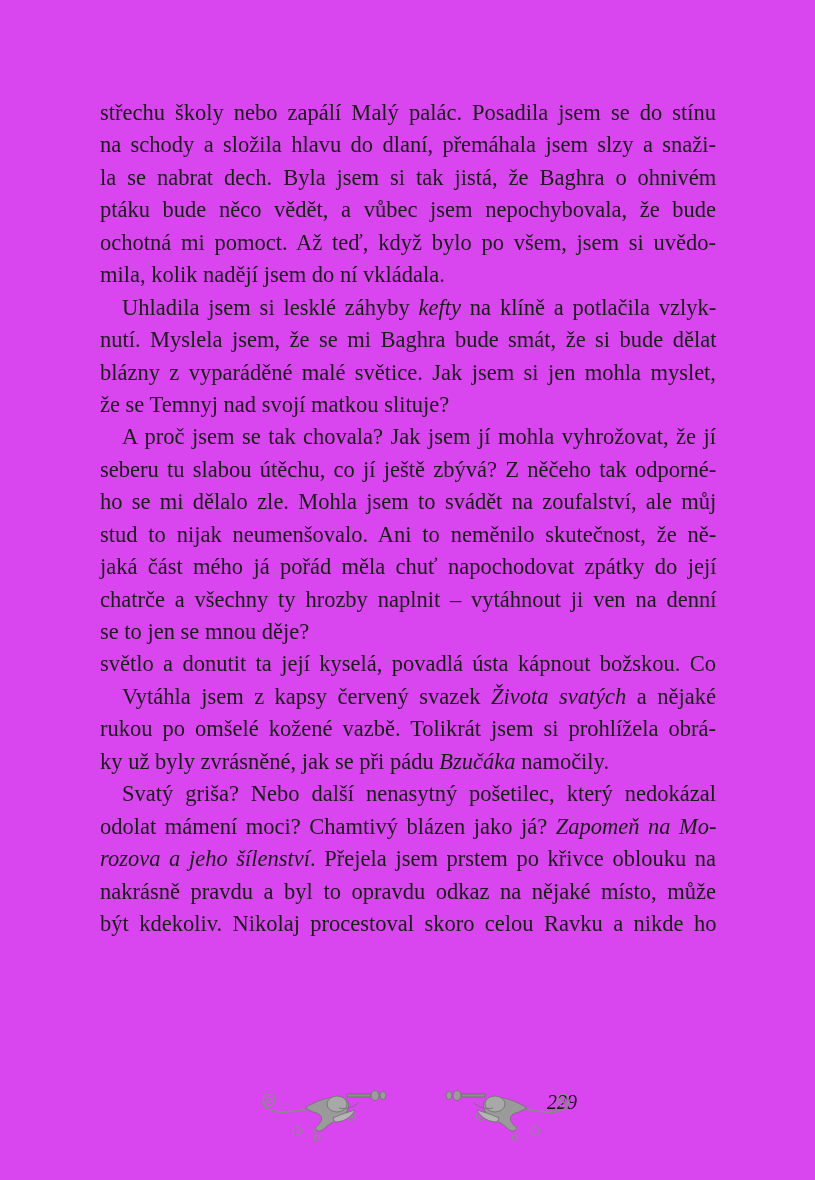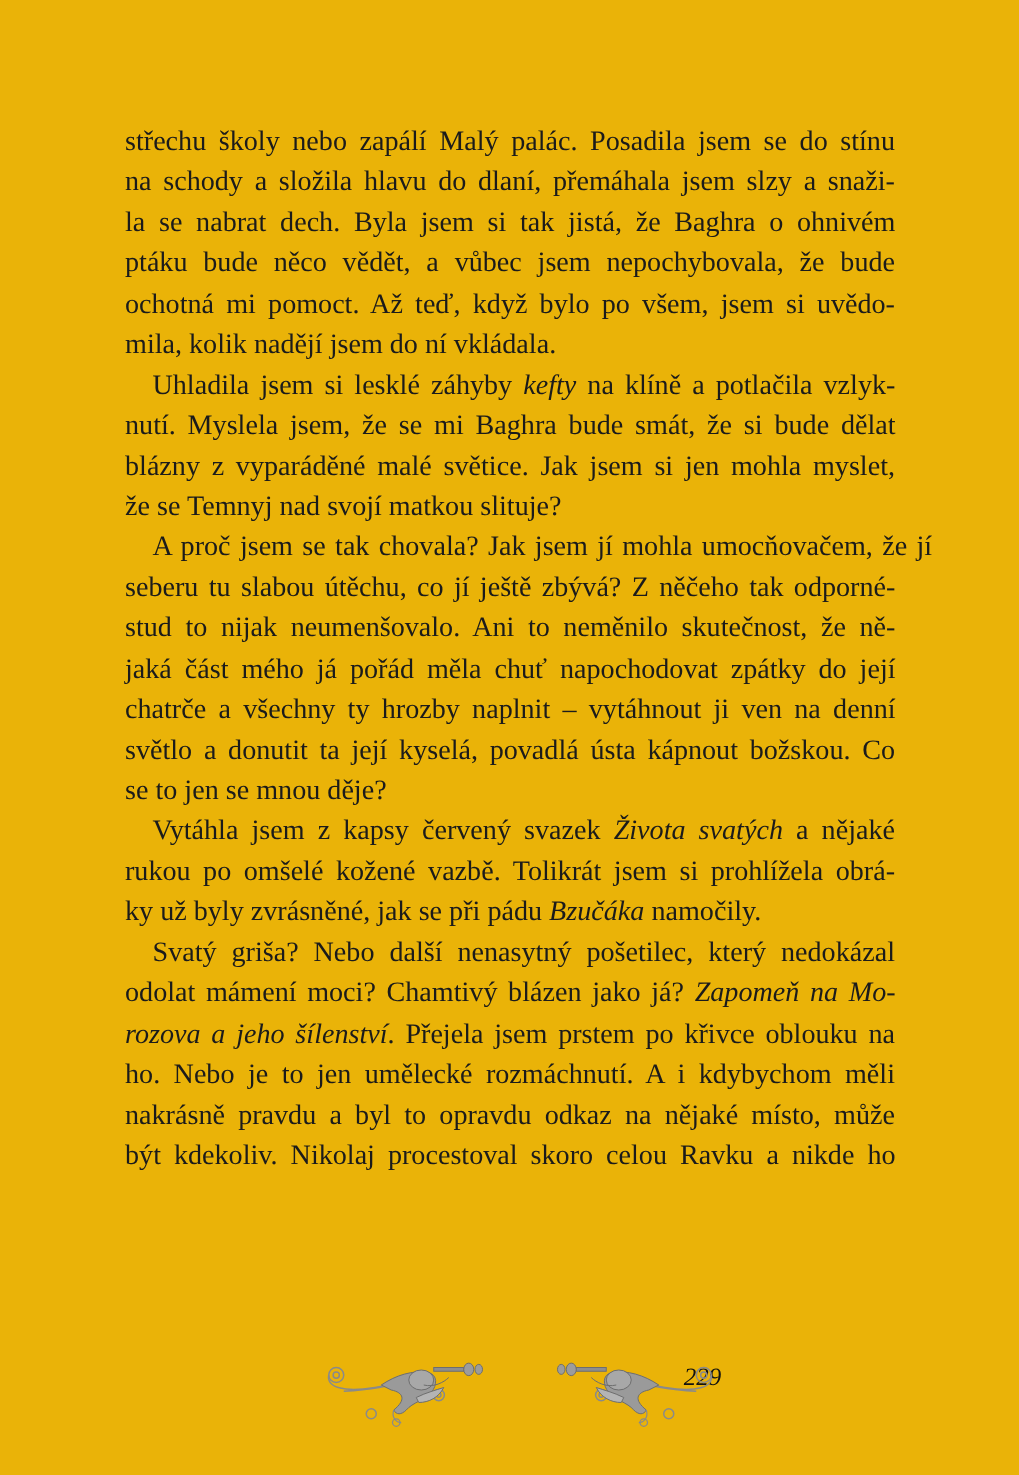--- a/index.html
+++ b/index.html
@@ -12,21 +12,21 @@
       height: 1180px;
       position: relative;
       overflow: hidden;
       color: #1a1a1a;
     }
     .page {
       position: absolute;
       left: 0; top: 0;
       width: 815px;
       height: 1180px;
-      background: #eab308;
+      background: #d946ef;
     }
     .text-block {
       position: absolute;
       left: 100px;
       top: 97px;
       width: 616px;
       font-family: "Liberation Serif", "DejaVu Serif", serif;
       font-size: 22.5px;
       line-height: 32.45px;
       color: #1b1b1b;
@@ -81,34 +81,34 @@
       <span class="line" style="display: block; word-spacing: 4.4px;"><span>střechu školy nebo zapálí Malý palác. Posadila jsem se do stínu</span></span>
       <span class="line" style="display: block; word-spacing: 3.72727px;"><span>na schody a složila hlavu do dlaní, přemáhala jsem slzy a snaži-</span></span>
       <span class="line" style="display: block; word-spacing: 5.33333px;"><span>la se nabrat dech. Byla jsem si tak jistá, že Baghra o ohnivém</span></span>
       <span class="line" style="display: block; word-spacing: 7px;"><span>ptáku bude něco vědět, a vůbec jsem nepochybovala, že bude</span></span>
       <span class="line" style="display: block; word-spacing: 4.09091px;"><span>ochotná mi pomoct. Až teď, když bylo po všem, jsem si uvědo-</span></span>
       <span class="line last"><span>mila, kolik nadějí jsem do ní vkládala.</span></span>
       <span class="line indent" style="display: block; word-spacing: 3.2px;"><span>Uhladila jsem si lesklé záhyby </span><span class="it">kefty</span><span> na klíně a potlačila vzlyk-</span></span>
       <span class="line" style="display: block; word-spacing: 3.83333px;"><span>nutí. Myslela jsem, že se mi Baghra bude smát, že si bude dělat</span></span>
       <span class="line" style="display: block; word-spacing: 3.7px;"><span>blázny z vyparáděné malé světice. Jak jsem si jen mohla myslet,</span></span>
       <span class="line last"><span>že se Temnyj nad svojí matkou slituje?</span></span>
-      <span class="line indent" style="display: block; word-spacing: 1.83333px;"><span>A proč jsem se tak chovala? Jak jsem jí mohla umocňovačem, že jí</span></span>
+      <span class="line indent" style="display: block; word-spacing: 1.83333px;"><span>A proč jsem se tak chovala? Jak jsem jí mohla vyhrožovat, že jí</span></span>
       <span class="line" style="display: block; word-spacing: 2.63636px;"><span>seberu tu slabou útěchu, co jí ještě zbývá? Z něčeho tak odporné-</span></span>
+      <span class="line" style="display: block; word-spacing: 3.66667px;"><span>ho se mi dělalo zle. Mohla jsem to svádět na zoufalství, ale můj</span></span>
       <span class="line" style="display: block; word-spacing: 5.22222px;"><span>stud to nijak neumenšovalo. Ani to neměnilo skutečnost, že ně-</span></span>
       <span class="line" style="display: block; word-spacing: 4.7px;"><span>jaká část mého já pořád měla chuť napochodovat zpátky do její</span></span>
       <span class="line" style="display: block; word-spacing: 4.18182px;"><span>chatrče a všechny ty hrozby naplnit – vytáhnout ji ven na denní</span></span>
+      <span class="line last"><span>se to jen se mnou děje?</span></span>
       <span class="line" style="display: block; word-spacing: 3.7px;"><span>světlo a donutit ta její kyselá, povadlá ústa kápnout božskou. Co</span></span>
-      <span class="line last"><span>se to jen se mnou děje?</span></span>
       <span class="line indent" style="display: block; word-spacing: 4.55556px;"><span>Vytáhla jsem z kapsy červený svazek </span><span class="it">Života svatých</span><span> a nějaké</span></span>
       <span class="line" style="display: block; word-spacing: 4.33333px;"><span>rukou po omšelé kožené vazbě. Tolikrát jsem si prohlížela obrá-</span></span>
       <span class="line last"><span>ky už byly zvrásněné, jak se při pádu </span><span class="it">Bzučáka</span><span> namočily.</span></span>
       <span class="line indent" style="display: block; word-spacing: 6.28571px;"><span>Svatý griša? Nebo další nenasytný pošetilec, který nedokázal</span></span>
       <span class="line" style="display: block; word-spacing: 2.88889px;"><span>odolat mámení moci? Chamtivý blázen jako já? </span><span class="it">Zapomeň na Mo-</span></span>
       <span class="line" style="display: block; word-spacing: 3px;"><span class="it">rozova a jeho šílenství</span><span>. Přejela jsem prstem po křivce oblouku na</span></span>
-      <span class="line" style="display: block; word-spacing: 5.1px;"><span>ho. Nebo je to jen umělecké rozmáchnutí. A i kdybychom měli</span></span>
       <span class="line" style="display: block; word-spacing: 4.9px;"><span>nakrásně pravdu a byl to opravdu odkaz na nějaké místo, může</span></span>
       <span class="line" style="display: block; word-spacing: 4.77778px;"><span>být kdekoliv. Nikolaj procestoval skoro celou Ravku a nikde ho</span></span>
     </div>
 
   <div class="footer">
     <svg class="ornament left" viewBox="0 0 140 60" xmlns="http://www.w3.org/2000/svg">
       <g fill="none" stroke="#8a8a8a" stroke-width="1.2">
         <circle cx="14" cy="12" r="6"></circle>
         <circle cx="14" cy="12" r="2.5"></circle>
         <path d="M8 12 C 6 22, 20 26, 45 22 C 60 20, 70 14, 78 10"></path>

